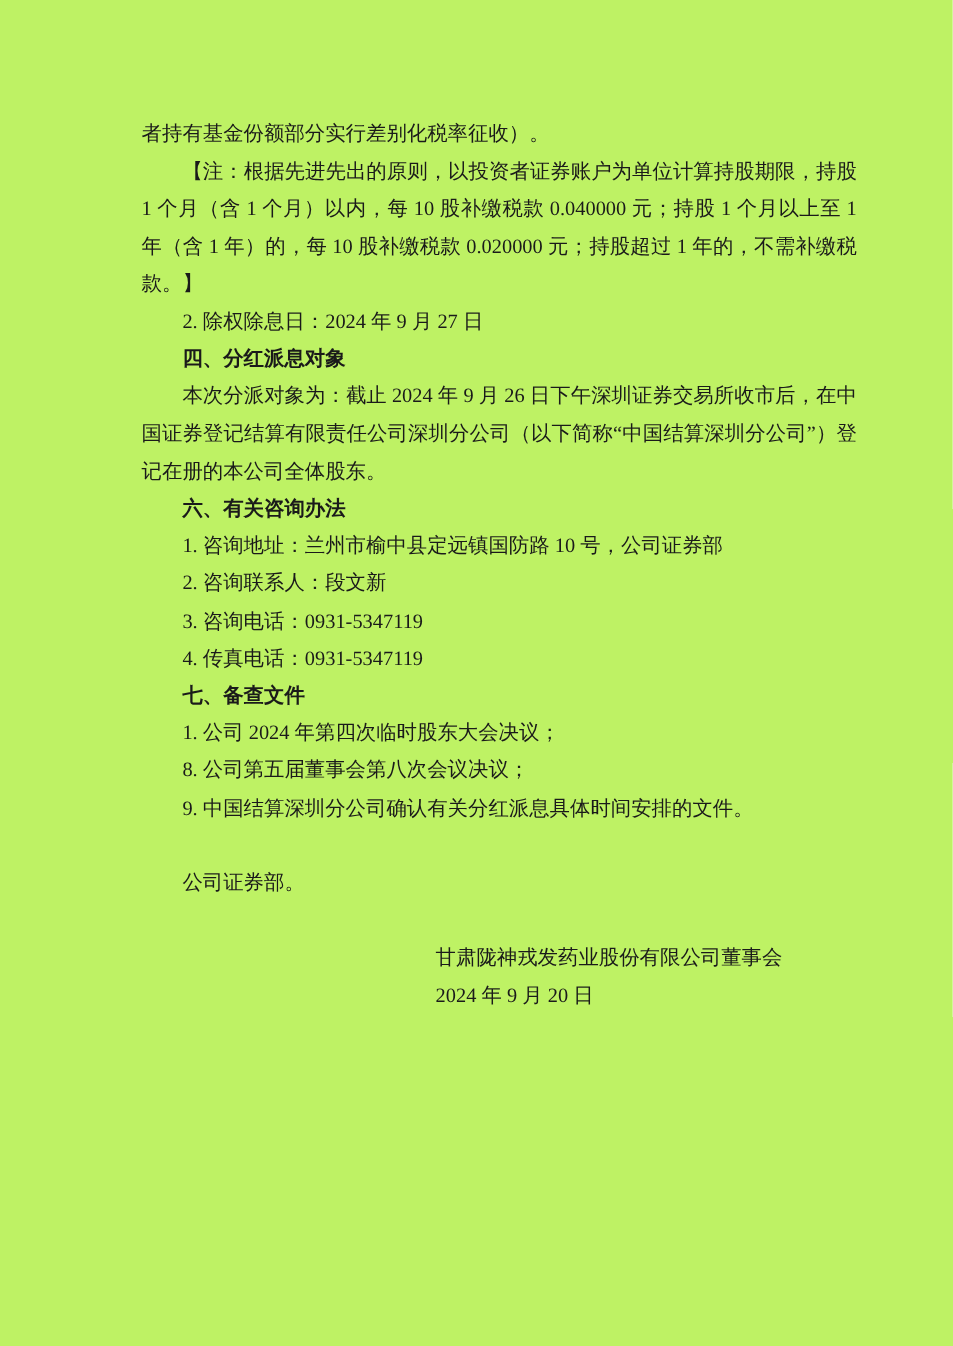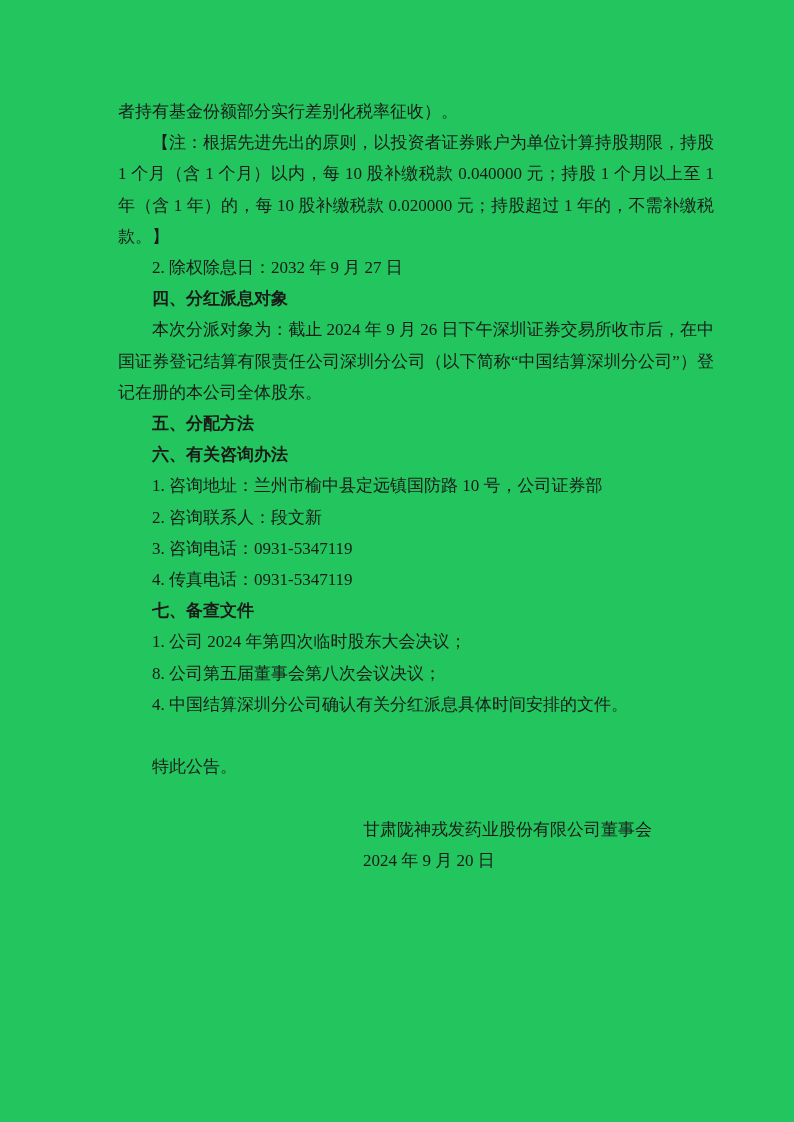--- a/index.html
+++ b/index.html
@@ -4,21 +4,21 @@
 <style>
   html, body {
     margin: 0;
     padding: 0;
     background: #ffffff;
   }
   .page {
     position: relative;
     width: 794px;
     height: 1122px;
-    background: #22c55e;
+    background: #bef264;
     overflow: hidden;
     font-family: "Liberation Serif", "DejaVu Serif", serif;
   }
   .content {
     position: absolute;
     left: 118px;
     top: 96px;
     width: 596px;
     font-size: 17px;
     line-height: 31.2px;
@@ -55,41 +55,40 @@
 </head>
 <body>
 
 <div class="page">
   <div class="content">
 
     <p>者持有基金份额部分实行差别化税率征收）。</p>
 
     <p class="indent">【注：根据先进先出的原则，以投资者证券账户为单位计算持股期限，持股 1 个月（含 1 个月）以内，每 10 股补缴税款 0.040000 元；持股 1 个月以上至 1 年（含 1 年）的，每 10 股补缴税款 0.020000 元；持股超过 1 年的，不需补缴税款。】</p>
 
-    <p class="indent">2. 除权除息日：2032 年 9 月 27 日</p>
+    <p class="indent">2. 除权除息日：2024 年 9 月 27 日</p>
 
     <p class="heading">四、分红派息对象</p>
     <p class="indent">本次分派对象为：截止 2024 年 9 月 26 日下午深圳证券交易所收市后，在中国证券登记结算有限责任公司深圳分公司（以下简称“中国结算深圳分公司”）登记在册的本公司全体股东。</p>
 
-    <p class="heading">五、分配方法</p>
 
     <p class="heading">六、有关咨询办法</p>
     <p class="indent">1. 咨询地址：兰州市榆中县定远镇国防路 10 号，公司证券部</p>
     <p class="indent">2. 咨询联系人：段文新</p>
     <p class="indent">3. 咨询电话：0931-5347119</p>
     <p class="indent">4. 传真电话：0931-5347119</p>
 
     <p class="heading">七、备查文件</p>
     <p class="indent">1. 公司 2024 年第四次临时股东大会决议；</p>
     <p class="indent">8. 公司第五届董事会第八次会议决议；</p>
-    <p class="indent">4. 中国结算深圳分公司确认有关分红派息具体时间安排的文件。</p>
+    <p class="indent">9. 中国结算深圳分公司确认有关分红派息具体时间安排的文件。</p>
 
     <div class="blank-line"></div>
 
-    <p class="indent">特此公告。</p>
+    <p class="indent">公司证券部。</p>
 
     <div class="blank-line"></div>
 
     <div class="sig-block">
       <p>甘肃陇神戎发药业股份有限公司董事会</p>
       <p>2024 年 9 月 20 日</p>
     </div>
 
   </div>
 </div>

